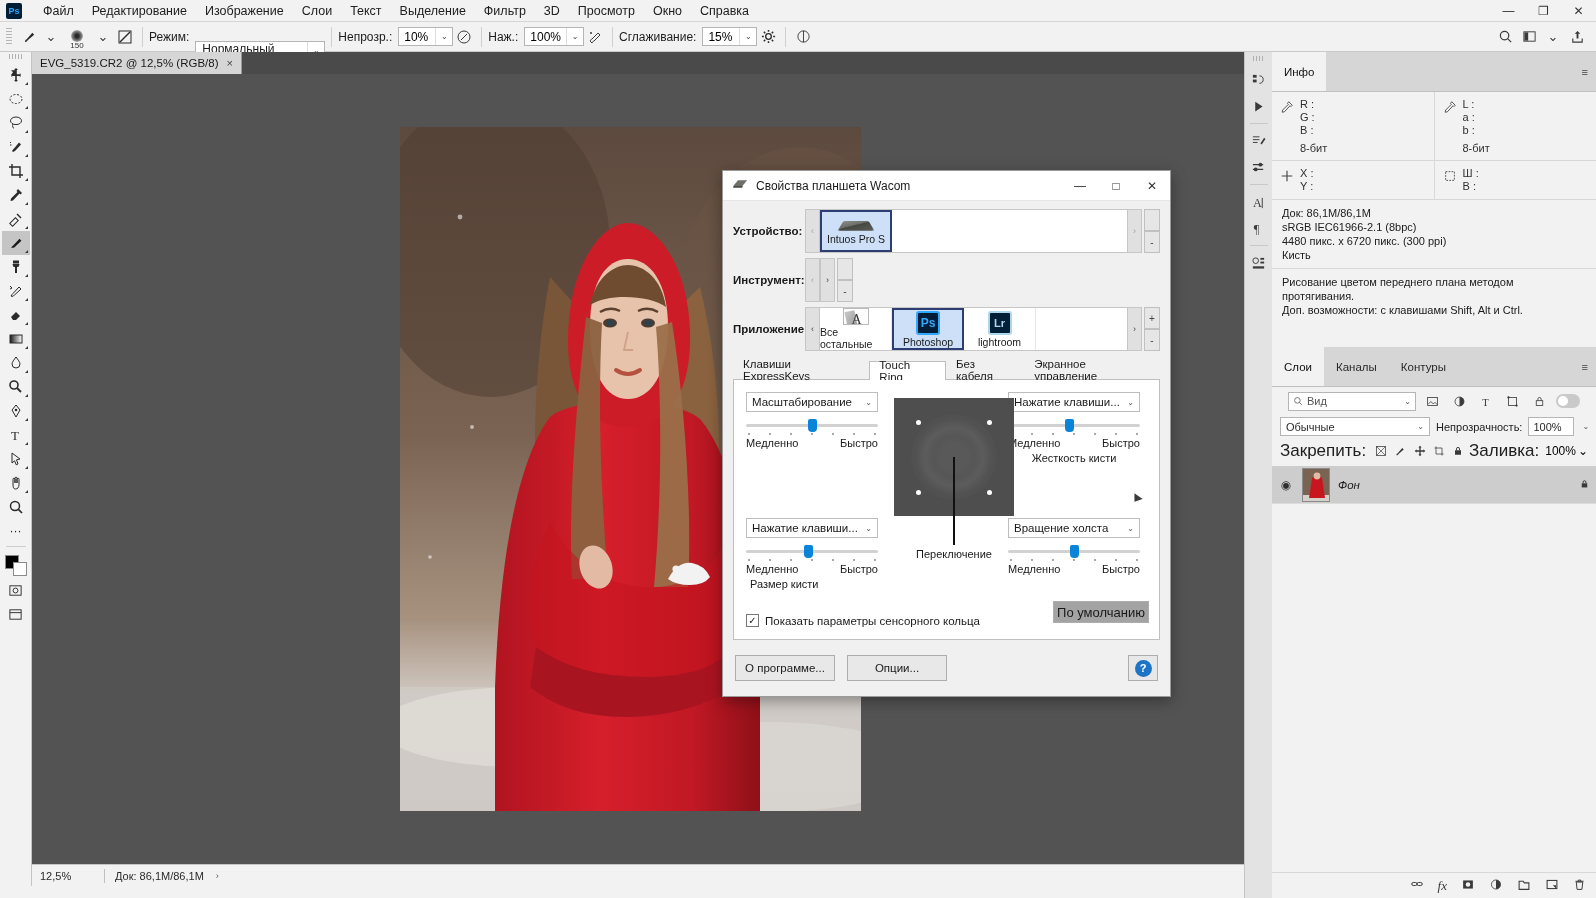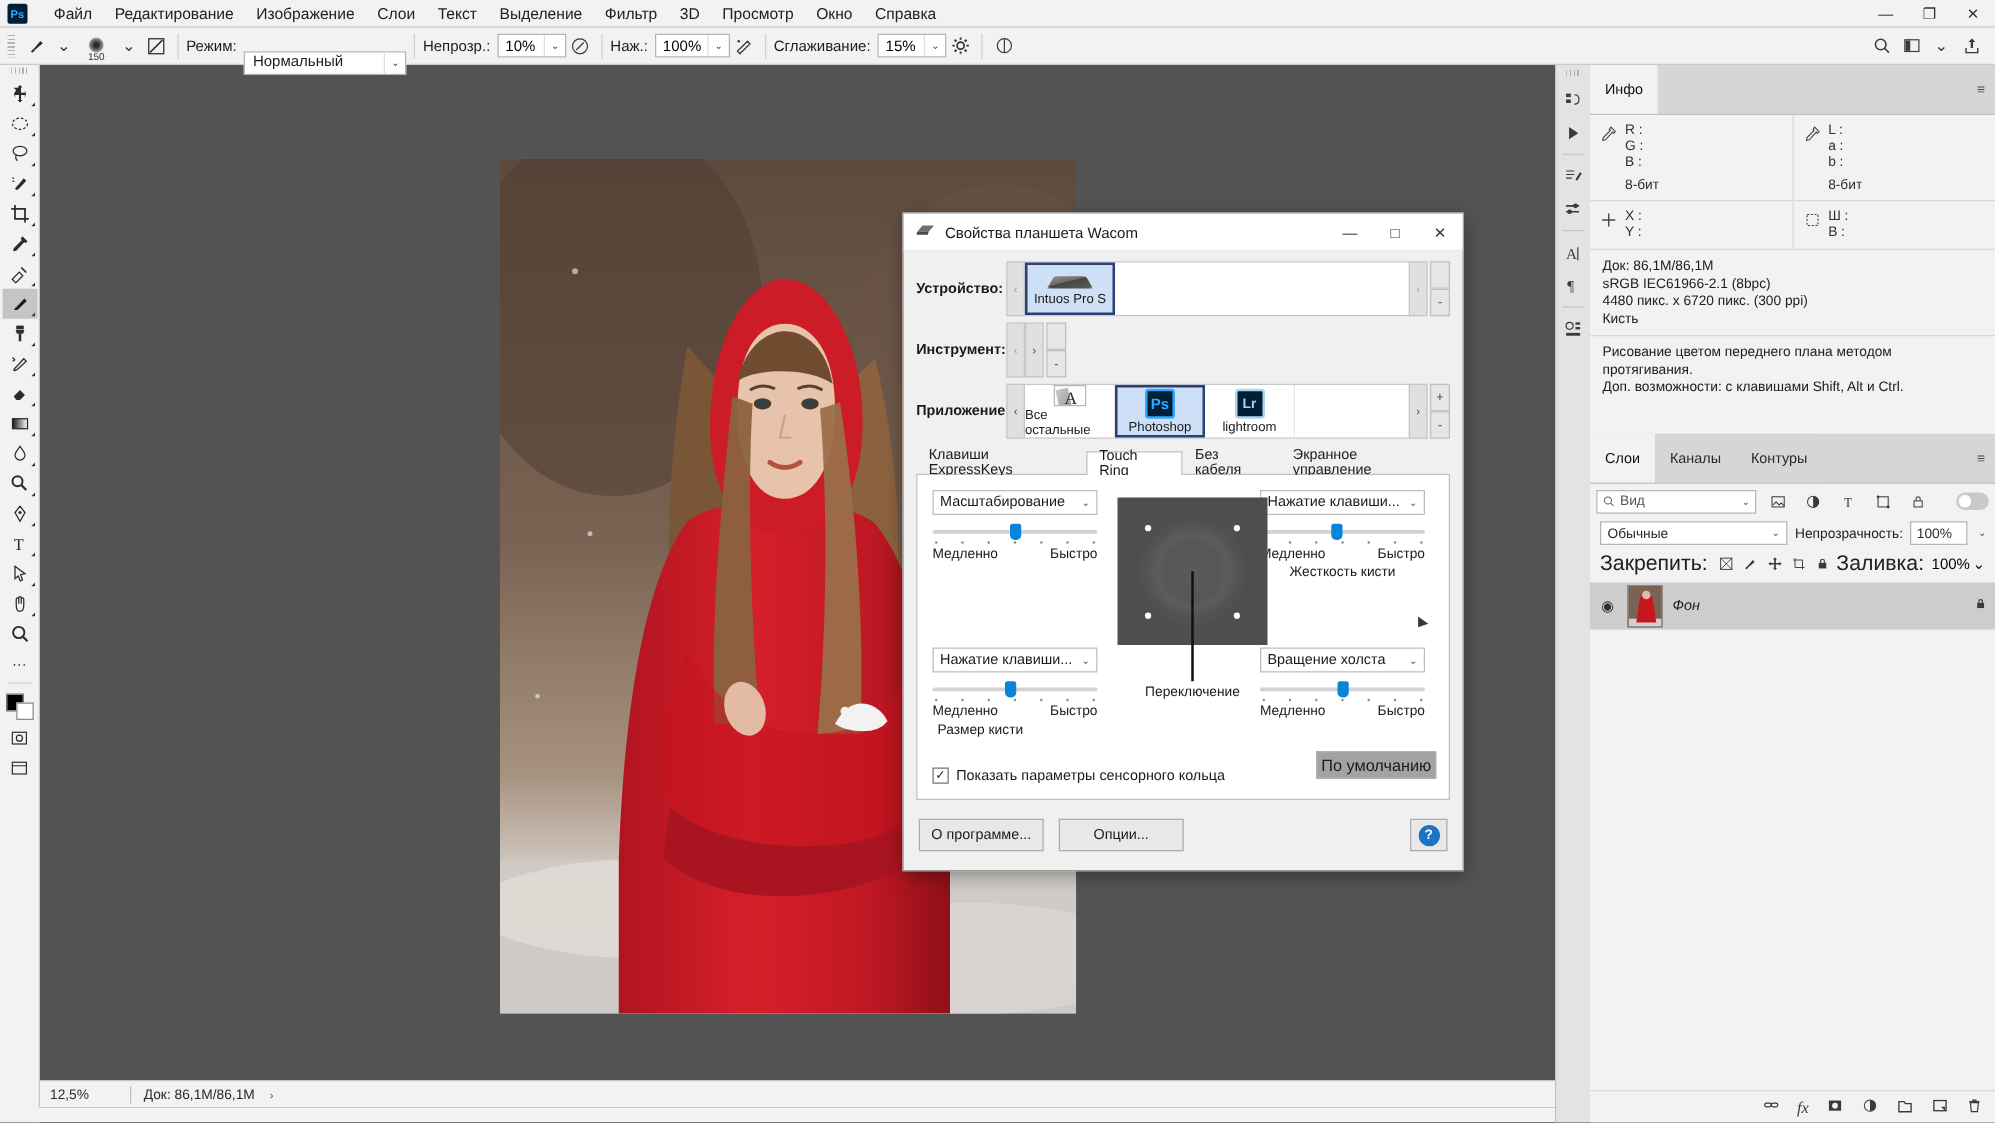--- a/index.html
+++ b/index.html
@@ -189,21 +189,21 @@
     border-bottom: 1px solid #d8d8d8;
   }
   .info-hint {
     padding: 6px 10px; font-size: 11px; color: #202020; line-height: 14px;
     min-height: 72px;
   }
 
   
   .layers-panel { margin-top: 6px; display: flex; flex-direction: column; flex: 1; }
   .lay-filter {
-    display: flex; align-items: center; gap: 6px; padding: 4px 5px;
+    display: flex; align-items: center; gap: 6px; padding: 4px 16px;
   }
   .lay-search {
     flex: 0 0 128px; height: 19px; border: 1px solid #b5b5b5; background: #fff;
     display: flex; align-items: center; font-size: 11px; color: #555;
     padding: 0 4px; gap: 4px;
   }
   .lay-search .arw { margin-left: auto; font-size: 8px; color: #555; }
   .lay-fico {
     width: 22px; height: 20px; display: flex; align-items: center;
     justify-content: center; color: #3a3a3a; font-size: 12px;
@@ -540,20 +540,26 @@
       <div class="ob-icon">⌄</div>
       <div class="ob-icon">
         <svg width="15" height="15" viewBox="0 0 16 16">
             <path d="M8 2l3 3H9v5H7V5H5z" fill="#3a3a3a"></path>
             <path d="M3 10v4h10v-4" fill="none" stroke="#3a3a3a" stroke-width="1.2"></path>
           </svg>
       </div>
     </div>
   </div>
 
+  <div class="tabbar">
+    <div class="doctab">
+      <span>EVG_5319.CR2 @ 12,5% (RGB/8)</span>
+      <span class="x">×</span>
+    </div>
+  </div>
 
   <div class="toolbar">
     <div class="tb-grip"></div>
     <div class="tool">
       <svg width="16" height="16" viewBox="0 0 16 16">
           <path d="M8 1l2 2H8.8v4.2H13L11 5.2 13 8l-2 2.8 2-1.8H8.8V13H10l-2 2-2-2h1.2V9H3l2 1.8L3 8l2-2.8L3 3.2h4.2V3H6z" fill="#2b2b2b"></path>
         </svg>
       <span class="corner"></span>
     </div>
     <div class="tool">

